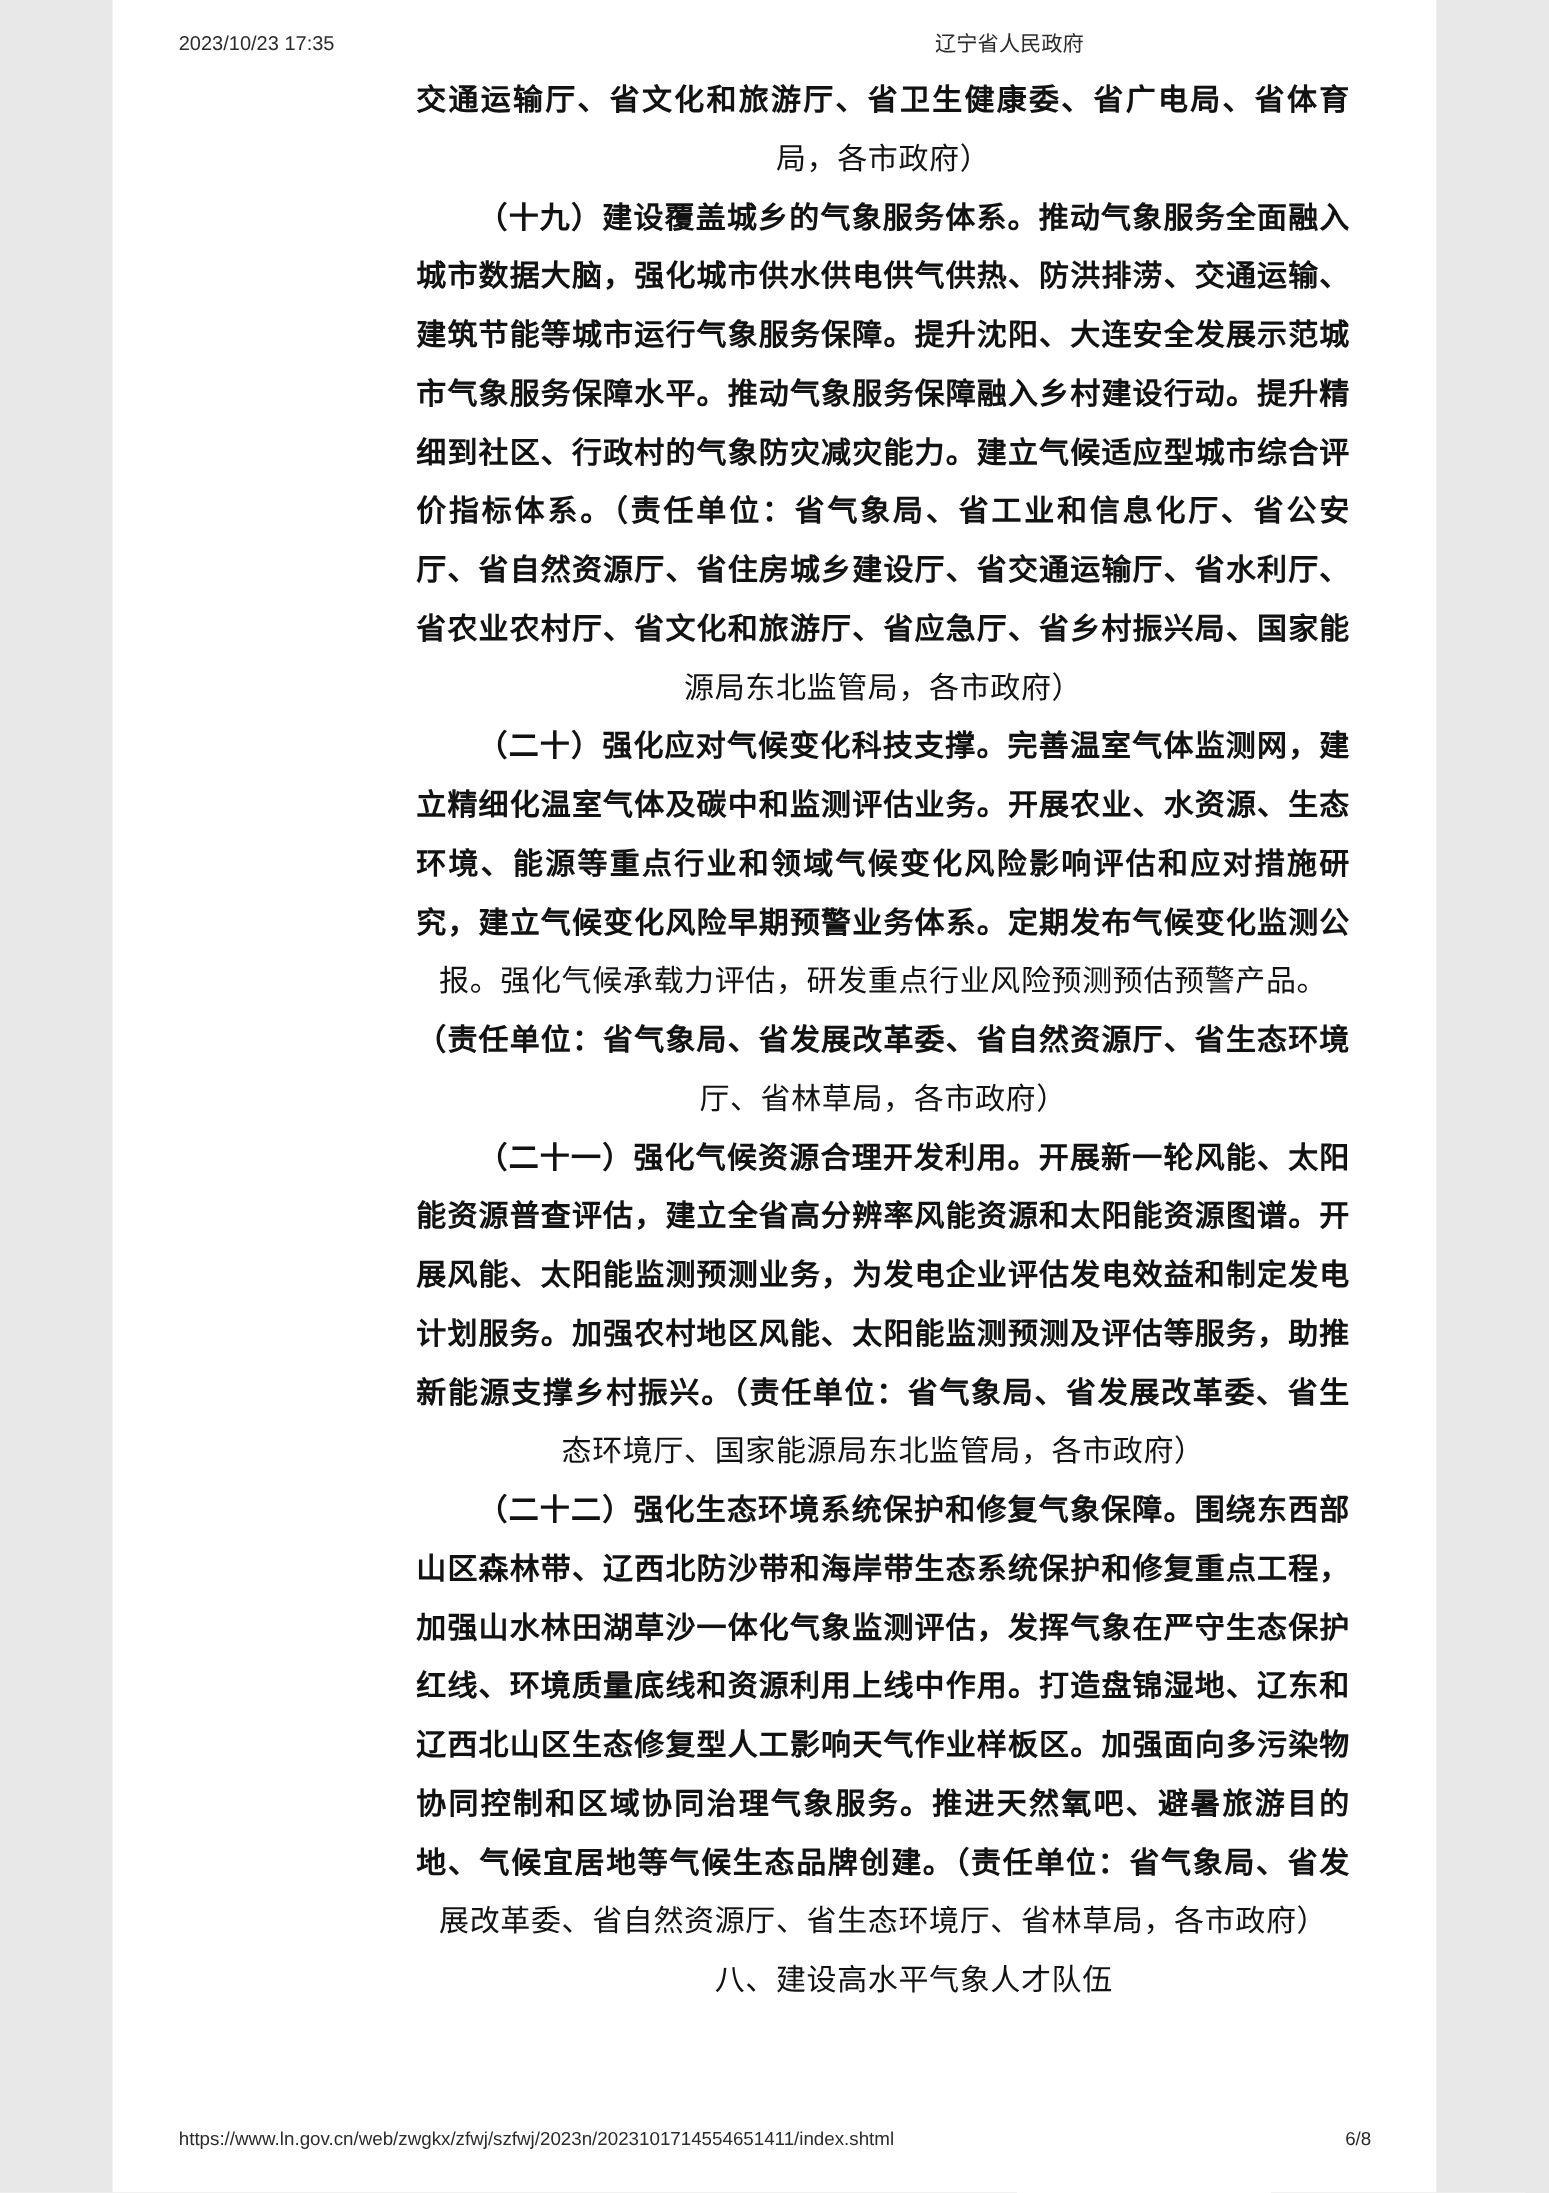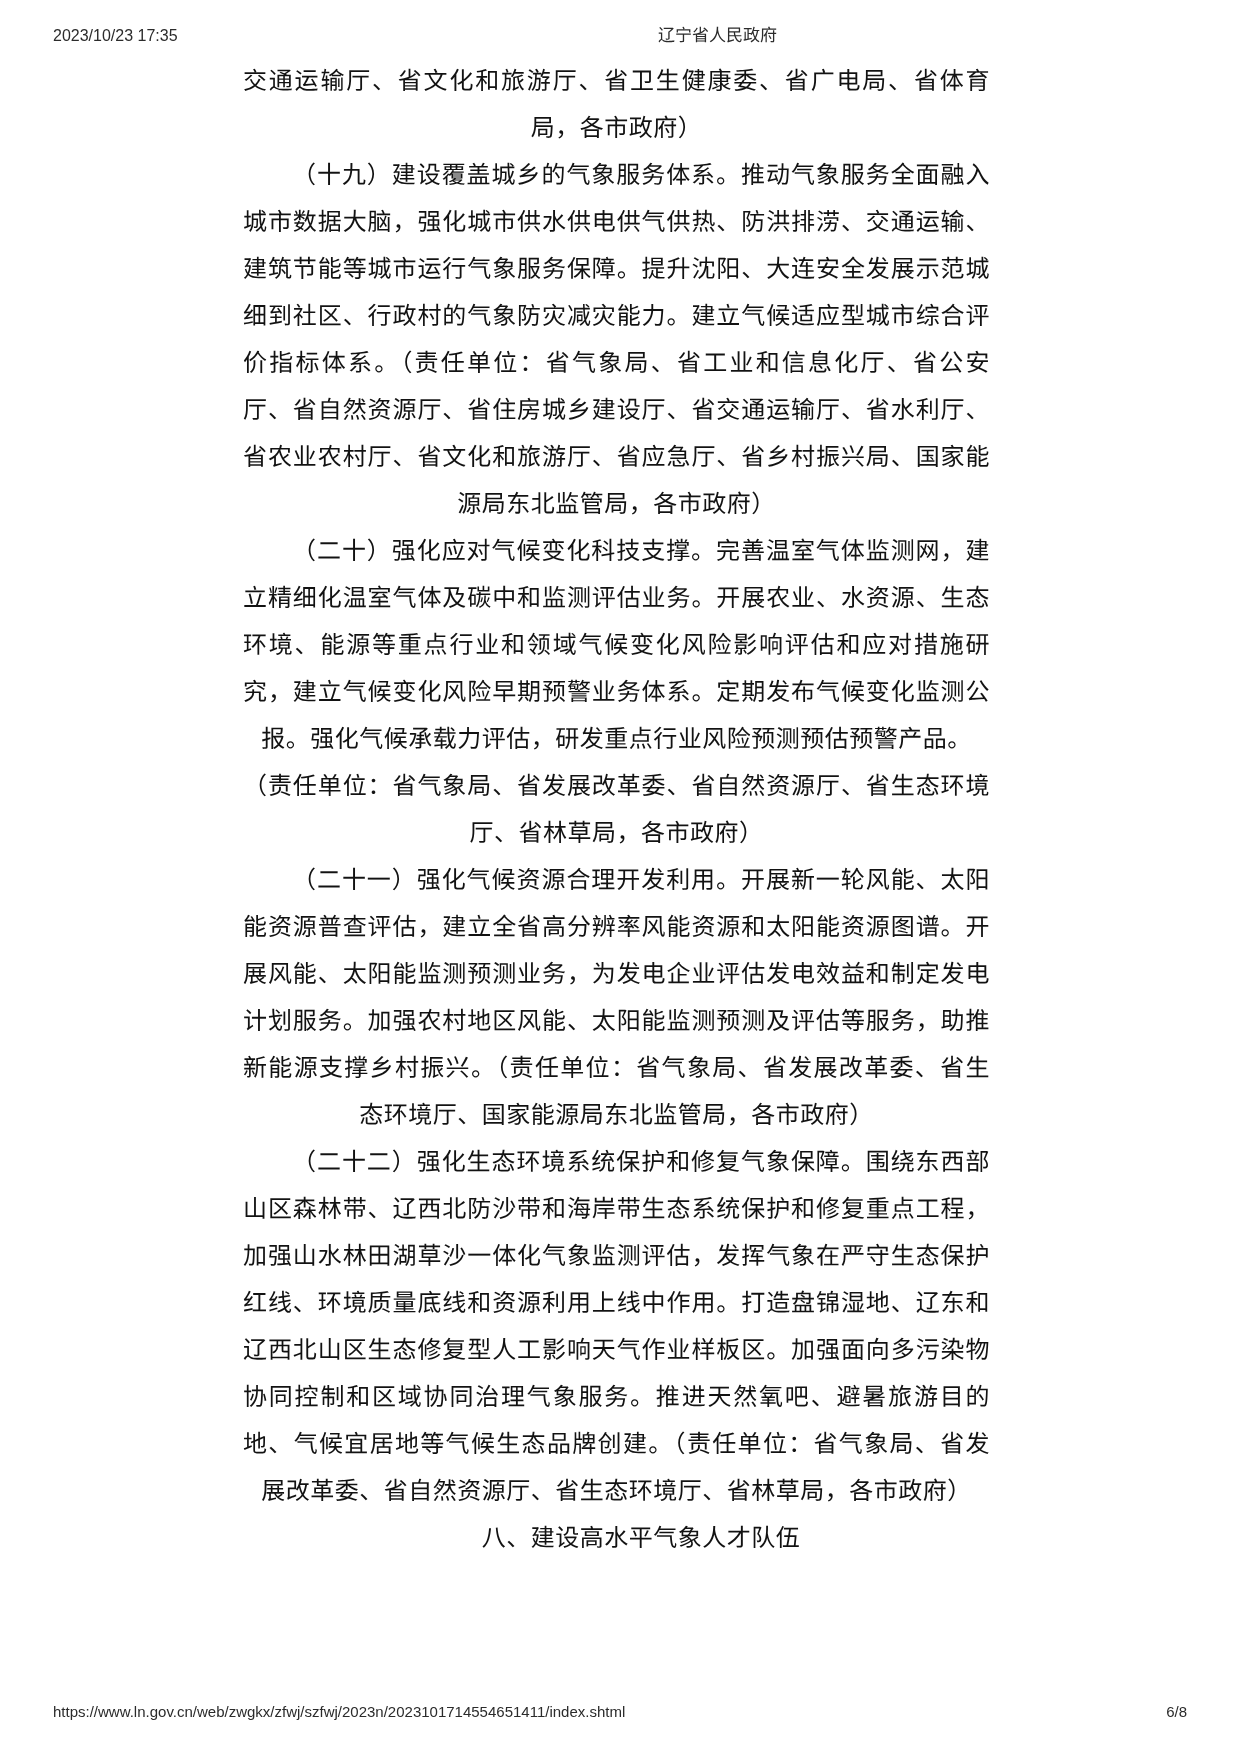--- a/index.html
+++ b/index.html
@@ -2,21 +2,21 @@
 <html lang="zh-CN"><head>
 <meta charset="utf-8">
 <style>
   html, body {
     margin: 0;
     padding: 0;
     background: #e8e8e8;
   }
   .page {
     position: relative;
-    width: 1239px;
+    width: 1059px;
     height: 1754px;
     margin: 0 auto;
     background: #ffffff;
     overflow: hidden;
     font-family: "Liberation Serif", "DejaVu Serif", serif;
   }
   
   .print-header-datetime {
     position: absolute;
     left: 53px;
@@ -51,20 +51,21 @@
     font-size: 24px;
     letter-spacing: 0.5px;
     white-space: nowrap;
     text-align: center;
   }
   .doc-line.fill {
     white-space: normal;
     text-align: justify;
     text-align-last: justify;
     text-justify: inter-character;
+    font-weight: bold;
   }
   .doc-line.indent {
     text-indent: 49px;
   }
   
   .print-footer-url {
     position: absolute;
     left: 53px;
     top: 1702px;
     font-family: "Liberation Sans", "DejaVu Sans", sans-serif;
@@ -93,20 +94,21 @@
   <div class="print-header-datetime">2023/10/23 17:35</div>
 
   <div class="print-header-title">辽宁省人民政府</div>
 
   <div class="doc-body">
       <div class="doc-line fill">交通运输厅、省文化和旅游厅、省卫生健康委、省广电局、省体育</div>
       <div class="doc-line">局，各市政府）</div>
       <div class="doc-line indent fill">（十九）建设覆盖城乡的气象服务体系。推动气象服务全面融入</div>
       <div class="doc-line fill">城市数据大脑，强化城市供水供电供气供热、防洪排涝、交通运输、</div>
       <div class="doc-line fill">建筑节能等城市运行气象服务保障。提升沈阳、大连安全发展示范城</div>
+      <div class="doc-line fill">市气象服务保障水平。推动气象服务保障融入乡村建设行动。提升精</div>
       <div class="doc-line fill">细到社区、行政村的气象防灾减灾能力。建立气候适应型城市综合评</div>
       <div class="doc-line fill">价指标体系。（责任单位：省气象局、省工业和信息化厅、省公安</div>
       <div class="doc-line fill">厅、省自然资源厅、省住房城乡建设厅、省交通运输厅、省水利厅、</div>
       <div class="doc-line fill">省农业农村厅、省文化和旅游厅、省应急厅、省乡村振兴局、国家能</div>
       <div class="doc-line">源局东北监管局，各市政府）</div>
       <div class="doc-line indent fill">（二十）强化应对气候变化科技支撑。完善温室气体监测网，建</div>
       <div class="doc-line fill">立精细化温室气体及碳中和监测评估业务。开展农业、水资源、生态</div>
       <div class="doc-line fill">环境、能源等重点行业和领域气候变化风险影响评估和应对措施研</div>
       <div class="doc-line fill">究，建立气候变化风险早期预警业务体系。定期发布气候变化监测公</div>
       <div class="doc-line">报。强化气候承载力评估，研发重点行业风险预测预估预警产品。</div>

